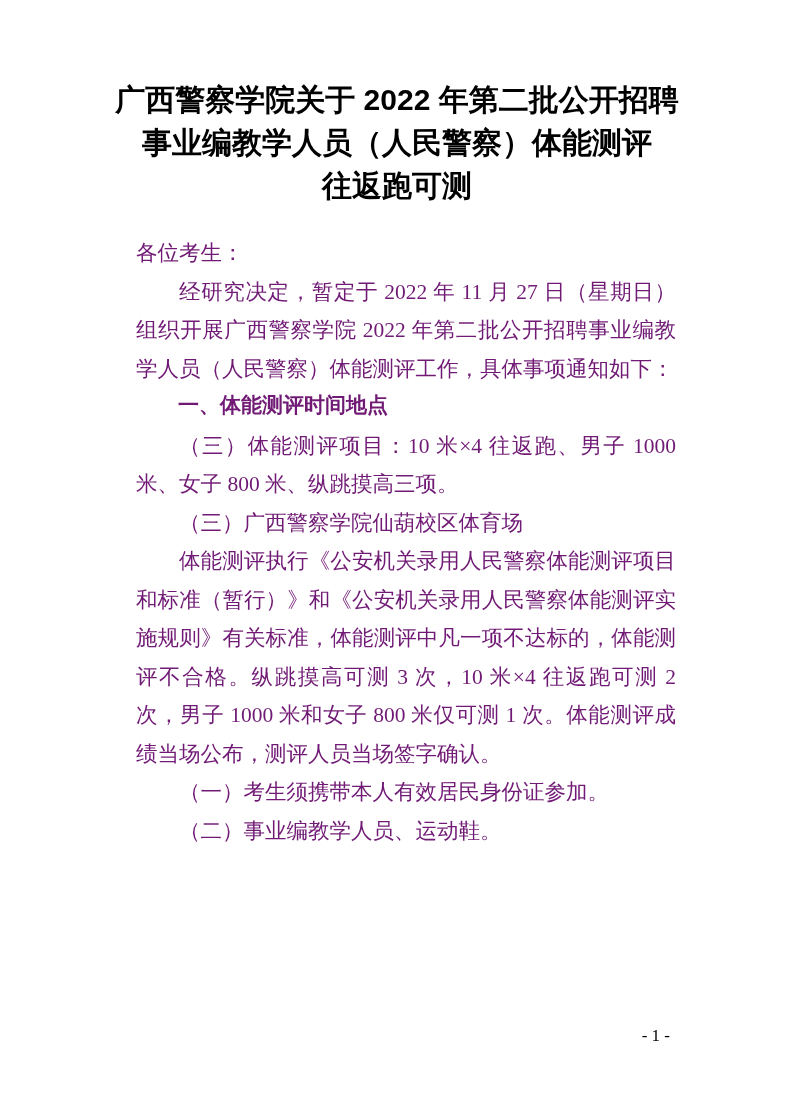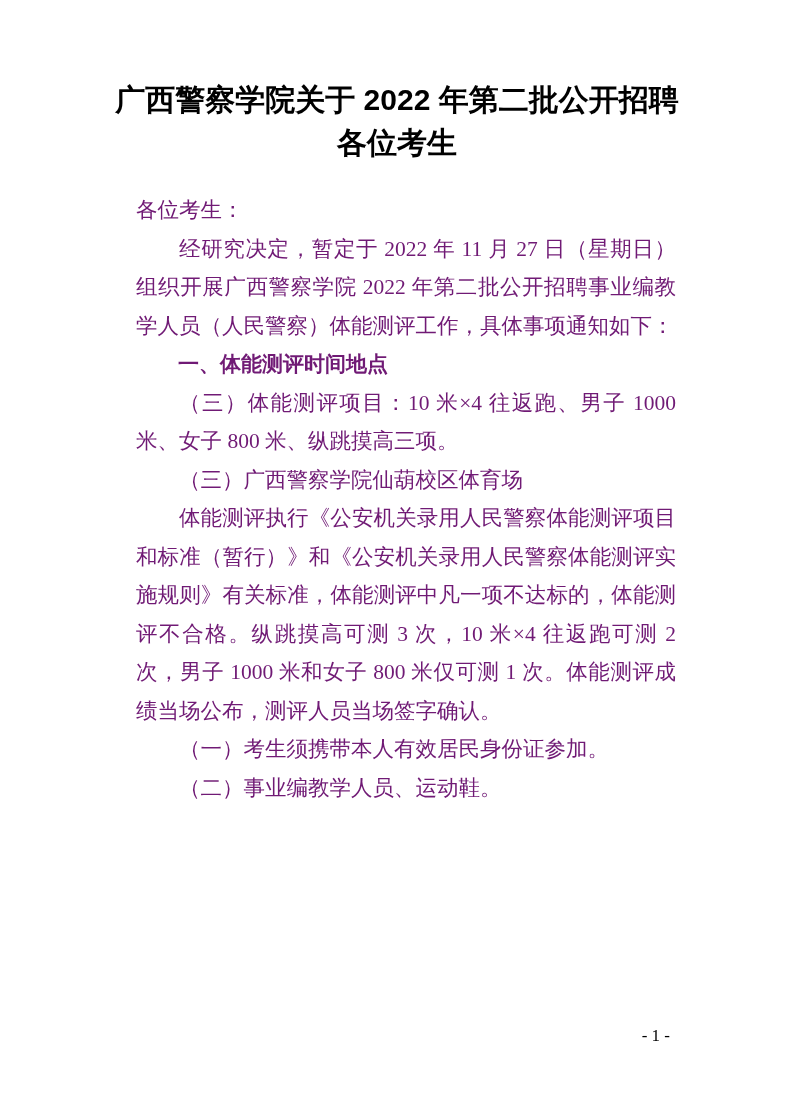--- a/index.html
+++ b/index.html
@@ -44,21 +44,21 @@
     text-indent: 2em;
     color: #701a75;
     word-break: break-all;
   }
 
   .content p.salutation {
     text-indent: 0;
   }
 
   .content p.section-heading {
-    font-family: Liberation Sans, sans-serif;
+    font-family: Liberation Mono, monospace;
     font-weight: bold;
     font-size: 21px;
   }
 
   
   .page-footer {
     position: absolute;
     top: 1026px;
     right: 98px;
     font-family: "Liberation Serif", "DejaVu Serif", serif;
@@ -66,21 +66,22 @@
     color: #000000;
   }
 </style>
 </head>
 <body>
 
 <div class="page">
 
   <div class="title-block">
     <div>广西警察学院关于 2022 年第二批公开招聘</div>
-    <div>各位考生</div>
+    <div>事业编教学人员（人民警察）体能测评</div>
+    <div>往返跑可测</div>
   </div>
 
   <div class="content">
     <p class="salutation">各位考生：</p>
     <p>经研究决定，暂定于 2022 年 11 月 27 日（星期日）组织开展广西警察学院 2022 年第二批公开招聘事业编教学人员（人民警察）体能测评工作，具体事项通知如下：</p>
     <p class="section-heading">一、体能测评时间地点</p>
     <p>（三）体能测评项目：10 米×4 往返跑、男子 1000 米、女子 800 米、纵跳摸高三项。</p>
     <p>（三）广西警察学院仙葫校区体育场</p>
     <p>体能测评执行《公安机关录用人民警察体能测评项目和标准（暂行）》和《公安机关录用人民警察体能测评实施规则》有关标准，体能测评中凡一项不达标的，体能测评不合格。纵跳摸高可测 3 次，10 米×4 往返跑可测 2 次，男子 1000 米和女子 800 米仅可测 1 次。体能测评成绩当场公布，测评人员当场签字确认。</p>
     <p>（一）考生须携带本人有效居民身份证参加。</p>

